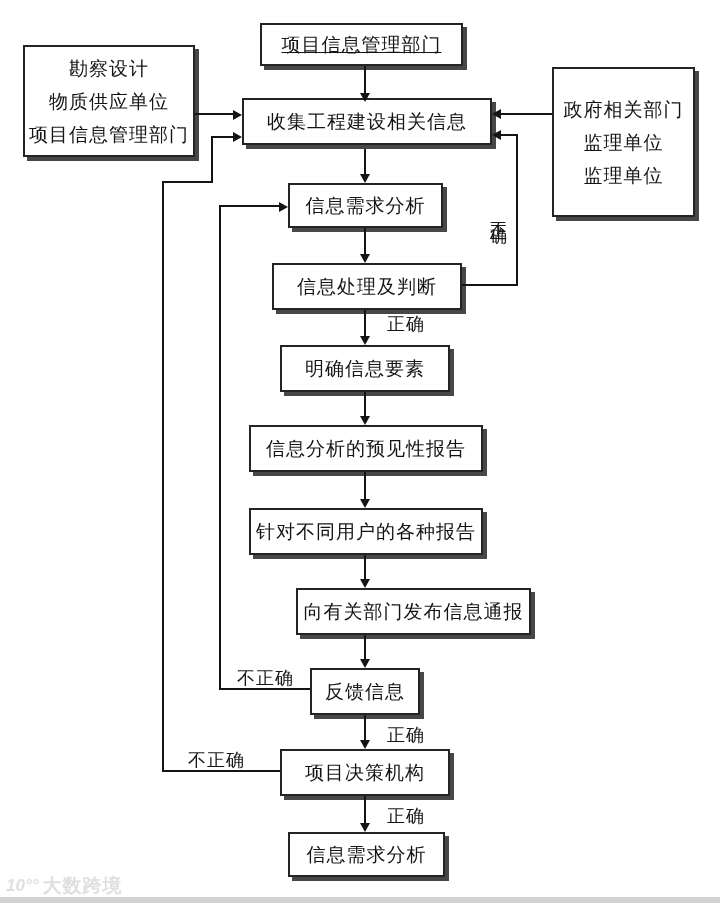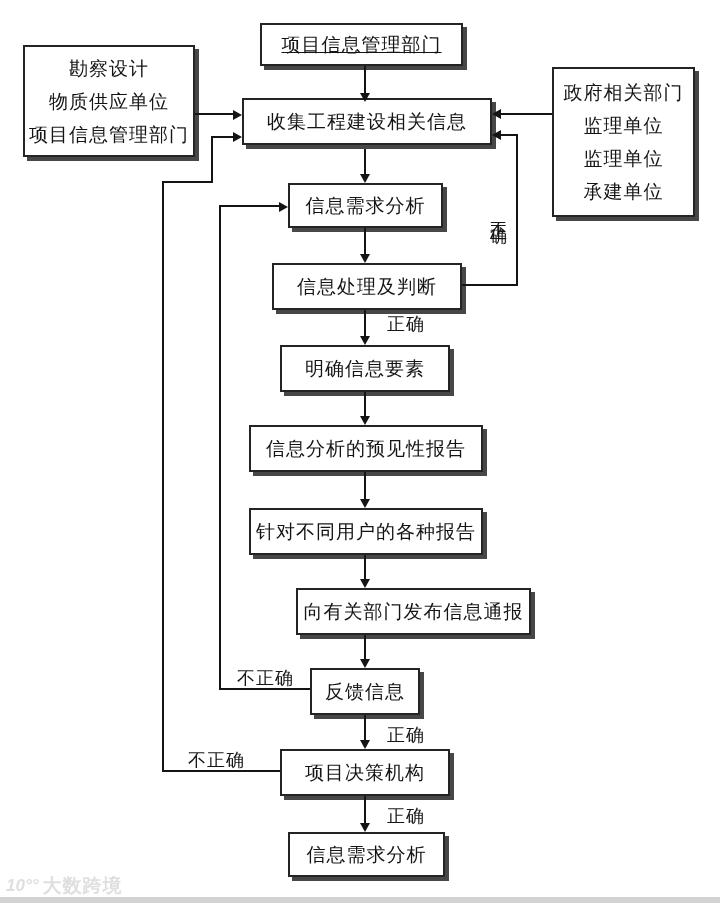--- a/index.html
+++ b/index.html
@@ -43,21 +43,20 @@
   <div class="box multi" style="left:23px;top:45px;width:172px;height:112px;">
     <span>勘察设计</span>
     <span>物质供应单位</span>
     <span>项目信息管理部门</span>
   </div>
 
   <div class="box multi" style="left:552px;top:67px;width:143px;height:150px;">
     <span>政府相关部门</span>
     <span>监理单位</span>
     <span>监理单位</span>
-    <span>承建单位</span>
   </div>
 
   <div class="box" style="left:242px;top:98px;width:250px;height:47px;">
     <span>收集工程建设相关信息</span>
   </div>
 
   <div class="box" style="left:288px;top:183px;width:155px;height:45px;">
     <span>信息需求分析</span>
   </div>
 

